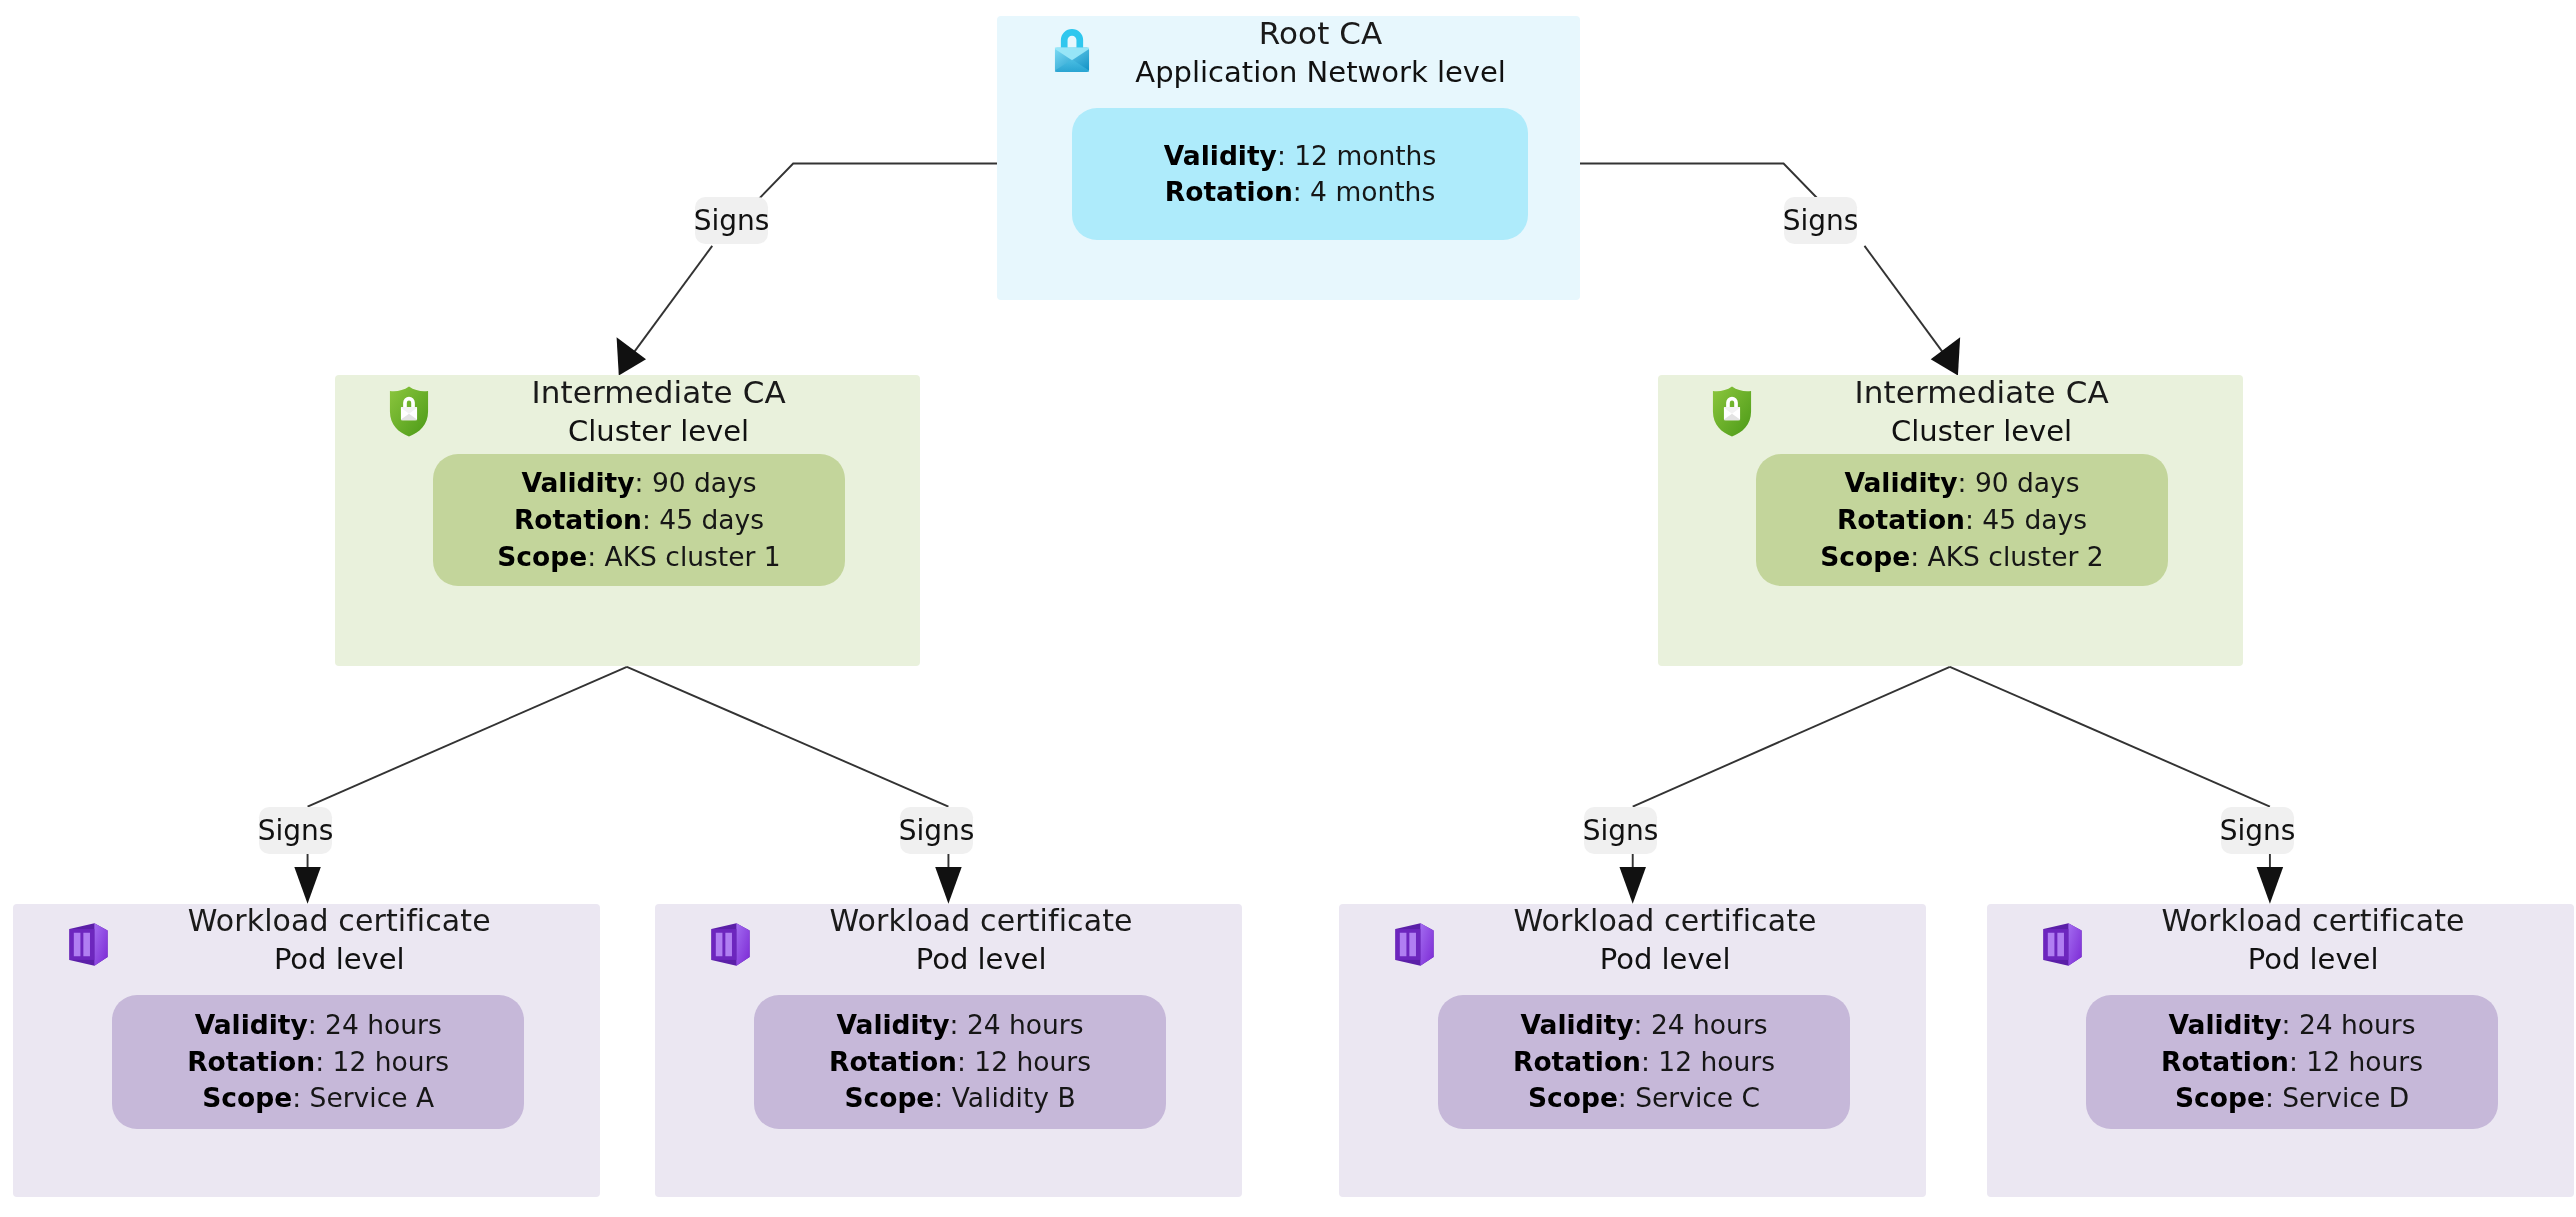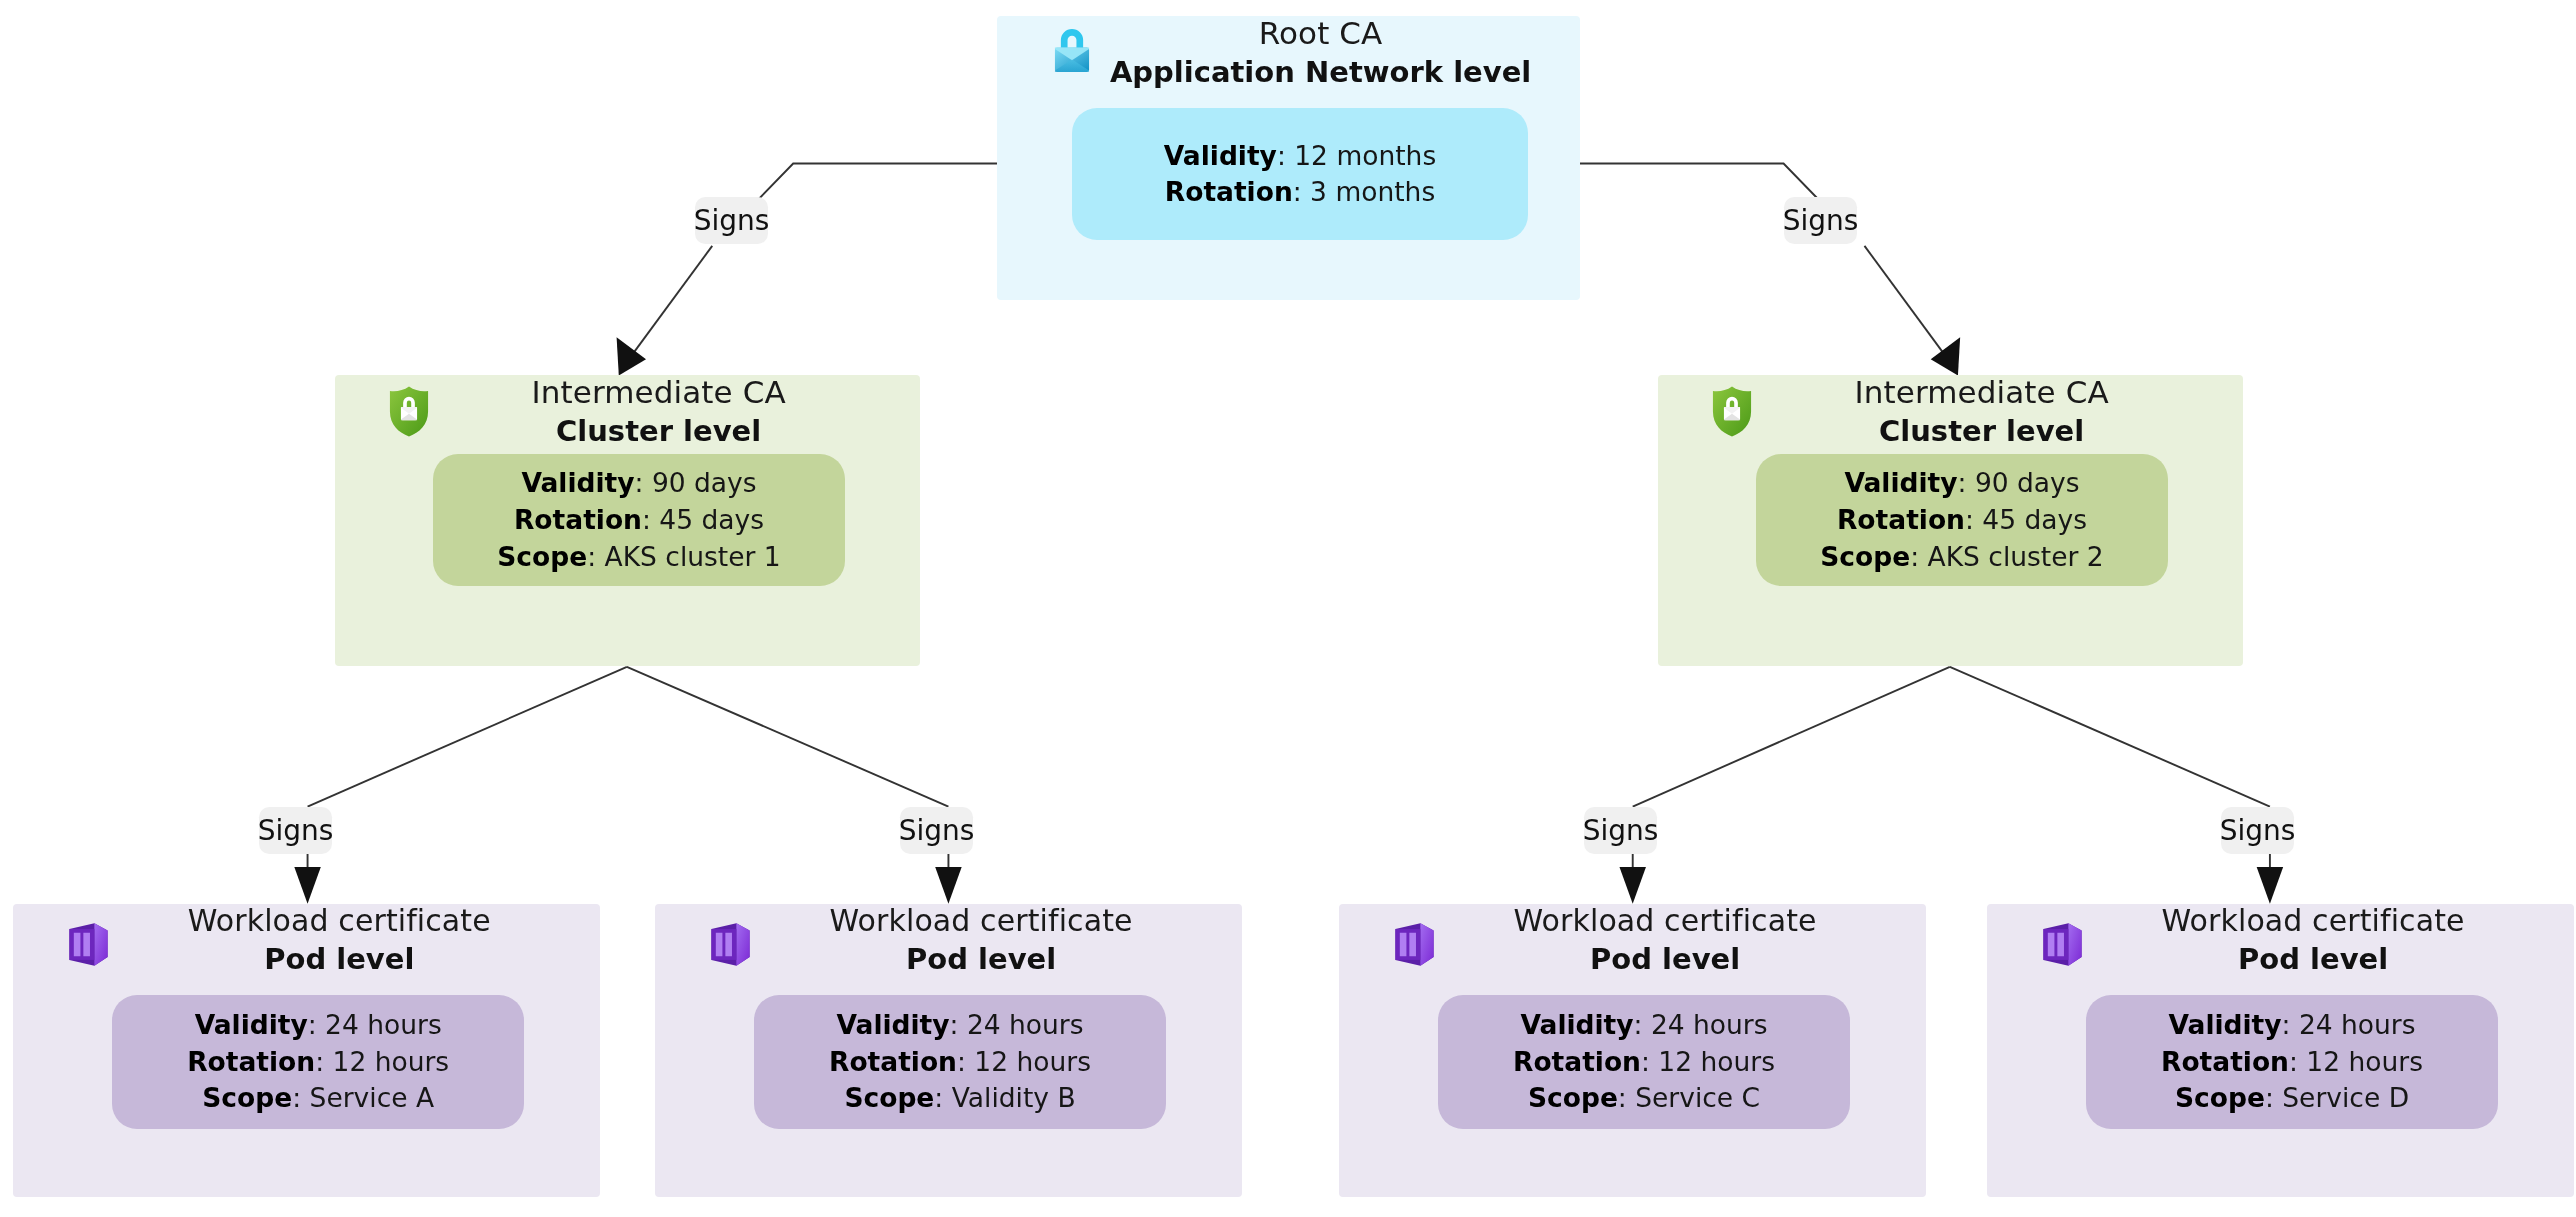--- a/index.html
+++ b/index.html
@@ -14,21 +14,21 @@
         display:flex;flex-direction:column;align-items:center;padding-left:23px;}
 
   .node-head{display:flex;flex-direction:row;align-items:flex-start;
              width:100%;box-sizing:border-box;}
   .node-icon{flex:0 0 auto;margin-left:29px;margin-top:10.3px;}
   .node-titles{flex:1 1 auto;display:flex;flex-direction:column;
                align-items:center;justify-content:flex-start;
                margin-left:-11.8px;padding-right:22px;}
   .title-main{font-size:31px;color:#1a1a1a;line-height:1.12;
               letter-spacing:0.1px;white-space:nowrap;}
-  .title-sub{font-size:29px;color:#111;font-weight:bold;line-height:1.18;
+  .title-sub{font-size:29px;color:#111;font-weight:normal;line-height:1.18;
              white-space:nowrap;margin-top:4.4px;}
 
   .detail-box{border-radius:25px;box-sizing:border-box;
               display:flex;flex-direction:column;align-items:center;
               justify-content:center;text-align:center;}
   .detail-line{font-size:26.5px;color:#161616;line-height:1.38;white-space:nowrap;}
   .detail-line b{font-weight:bold;color:#000;}
 
   
   #root-ca{left:997px;top:16px;width:583px;height:284px;background:#e7f7fd;}
@@ -113,21 +113,21 @@
       <div class="node-titles">
         <div class="title-main">Root CA</div>
         <div class="title-sub">Application Network level</div>
       </div>
     </div>
     <div class="detail-box">
       <div class="detail-line">
         <b>Validity</b><span>: </span><span>12 months</span>
       </div>
       <div class="detail-line">
-        <b>Rotation</b><span>: </span><span>3 months</span>
+        <b>Rotation</b><span>: </span><span>4 months</span>
       </div>
     </div>
   </div>
 
   <div class="node inter-ca" id="inter-ca-1">
     <div class="node-head">
       <div class="node-icon">
         <svg width="44" height="53" viewBox="0 0 60 72" xmlns="http://www.w3.org/2000/svg">
           <defs>
             <linearGradient id="shieldG1" x1="0" y1="0" x2="1" y2="1">

